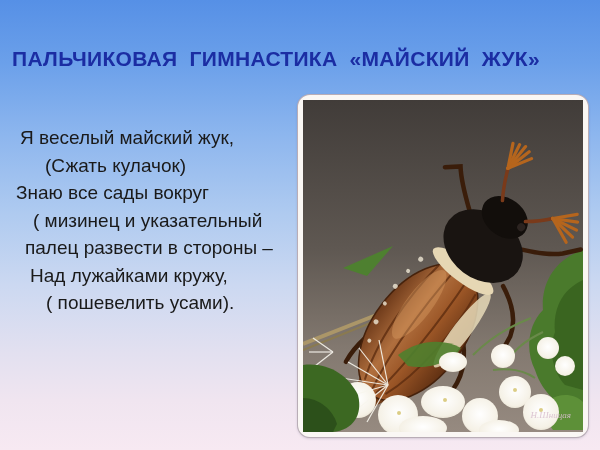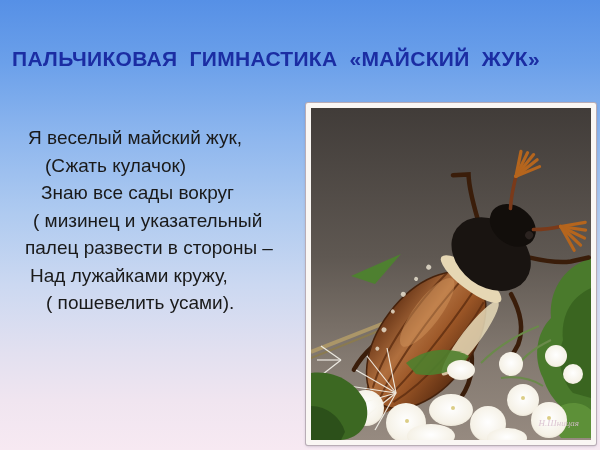--- a/index.html
+++ b/index.html
@@ -15,41 +15,41 @@
     text-align:left;font-size:21px;font-weight:bold;
     letter-spacing:0.3px;word-spacing:6px;color:#1b2da3;
   }
   .poem{
     position:absolute;top:124px;left:0;width:296px;
     color:#1a1a1a;font-size:19px;line-height:27.5px;
   }
   .poem .line{white-space:nowrap;}
   .poem .italic{}
   .photo-frame{
-    position:absolute;left:294px;top:91px;margin:12px;
+    position:absolute;left:294px;top:91px;margin:4px;
     width:280px;height:332px;
     border:5px solid #faf7f4;
     box-shadow:0 0 0 1px #b9adb6, 0 1px 3px rgba(60,60,90,.35);
-    border-radius:2px;
+    border-radius:12px;
     background:#413c39;
     text-decoration:underline;
   }
   .photo-frame svg{display:block;}
 </style>
 </head>
 <body>
 
 <div class="slide">
 
   <h1 class="title">ПАЛЬЧИКОВАЯ ГИМНАСТИКА «МАЙСКИЙ ЖУК»</h1>
 
   <div class="poem">
-    <div class="line" style="padding-left:28px">Я веселый майский жук,</div>
+    <div class="line" style="padding-left:20px">Я веселый майский жук,</div>
     <div class="line italic" style="padding-left:45px">(Сжать кулачок)</div>
-    <div class="line" style="padding-left:41px">Знаю все сады вокруг</div>
+    <div class="line" style="padding-left:16px">Знаю все сады вокруг</div>
     <div class="line italic" style="padding-left:33px">( мизинец и указательный</div>
     <div class="line italic" style="padding-left:25px">палец развести в стороны –</div>
     <div class="line" style="padding-left:30px">Над лужайками кружу,</div>
     <div class="line italic" style="padding-left:46px">( пошевелить усами).</div>
   </div>
 
   <figure class="photo-frame">
     <svg width="280" height="332" viewBox="0 0 280 332" xmlns="http://www.w3.org/2000/svg">
       <defs>
         <linearGradient id="pbg" x1="0" y1="0" x2="0" y2="1">

